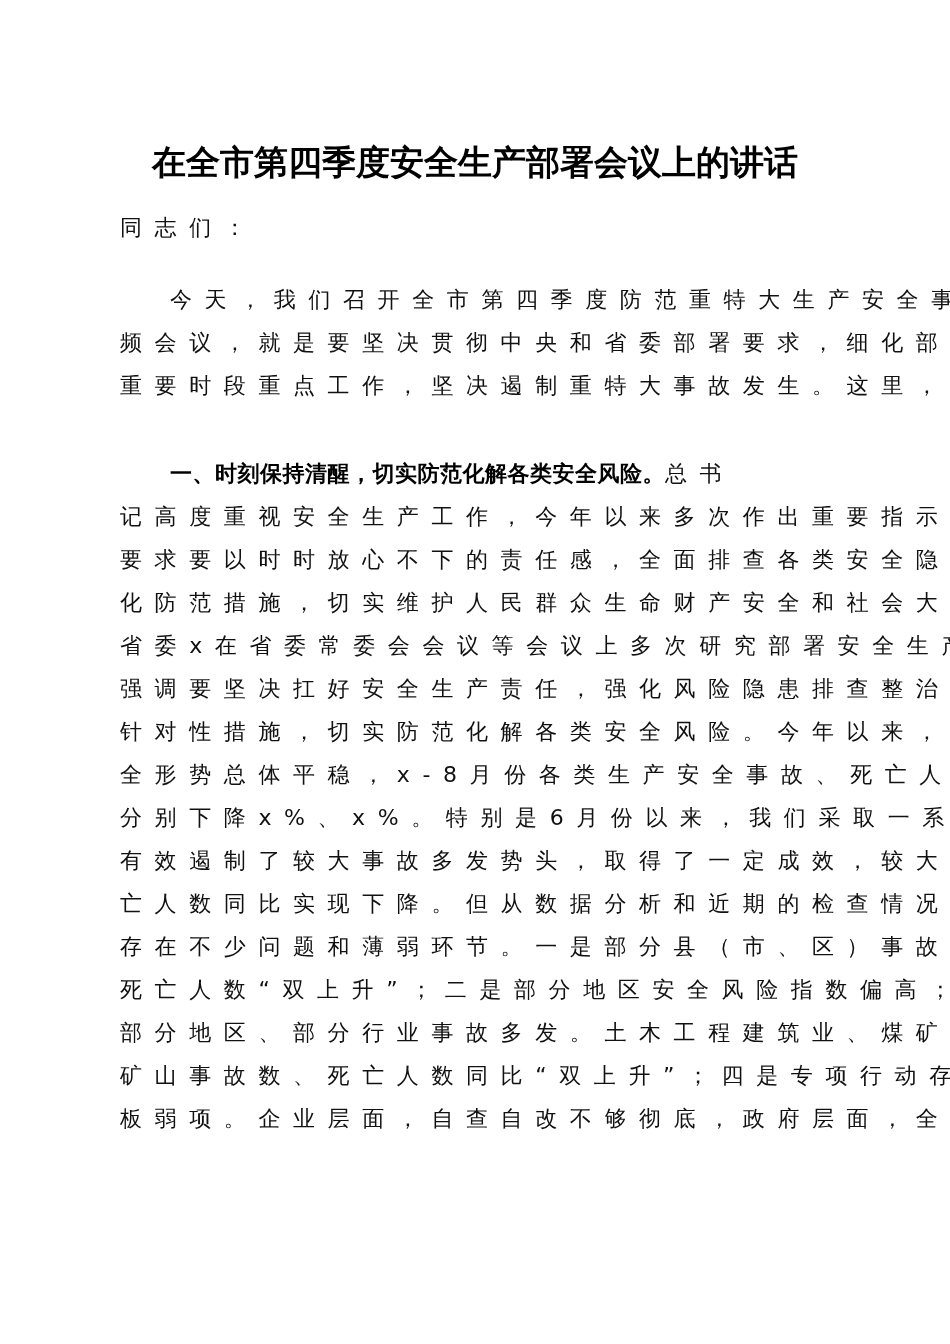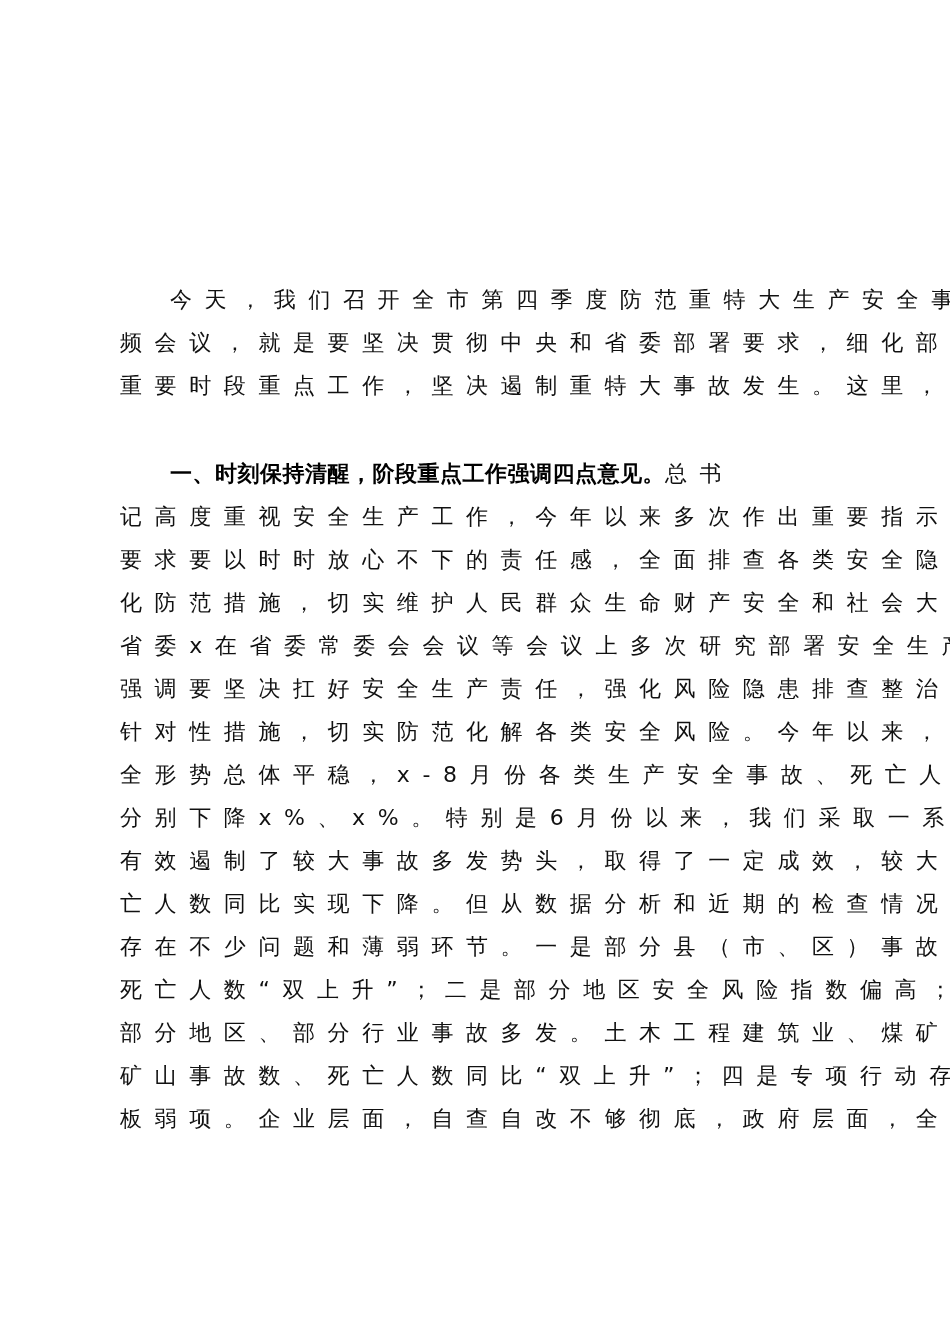--- a/index.html
+++ b/index.html
@@ -16,28 +16,30 @@
       font-size: 22px; color: #111; line-height: 30px; white-space: nowrap;
       letter-spacing: 12.6px;
     }
     .indent { left: 170px; }
     .bold { font-weight: bold; color: #000; }
   </style>
 </head>
 <body>
 
 <div class="page">
+  <div class="title">在全市第四季度安全生产部署会议上的讲话</div>
 
+  <div class="line" style="top:213px;">同志们：</div>
 
   <div class="line indent" style="top:285px;">今天，我们召开全市第四季度防范重特大生产安全事故视</div>
   <div class="line" style="top:328px;">频会议，就是要坚决贯彻中央和省委部署要求，细化部署当前</div>
   <div class="line" style="top:371px;">重要时段重点工作，坚决遏制重特大事故发生。这里，我就下</div>
 
   <div class="line indent" style="top:459px;">
-    <span class="bold" style="letter-spacing:0.5px;">一、时刻保持清醒，阶段重点工作强调四点意见。</span><span>总书</span>
+    <span class="bold" style="letter-spacing:0.5px;">一、时刻保持清醒，切实防范化解各类安全风险。</span><span>总书</span>
   </div>
 
   <div class="line" style="top:502px;">记高度重视安全生产工作，今年以来多次作出重要指示批示，</div>
   <div class="line" style="top:545px;">要求要以时时放心不下的责任感，全面排查各类安全隐患，强</div>
   <div class="line" style="top:588px;">化防范措施，切实维护人民群众生命财产安全和社会大局稳定。</div>
   <div class="line" style="top:631px;">省委x在省委常委会会议等会议上多次研究部署安全生产工作，</div>
   <div class="line" style="top:674px;">强调要坚决扛好安全生产责任，强化风险隐患排查整治，采取</div>
   <div class="line" style="top:717px;">针对性措施，切实防范化解各类安全风险。今年以来，我市安</div>
   <div class="line" style="top:760px;">全形势总体平稳，x-8月份各类生产安全事故、死亡人数同比</div>
   <div class="line" style="top:803px;">分别下降x%、x%。特别是6月份以来，我们采取一系列措施，</div>

